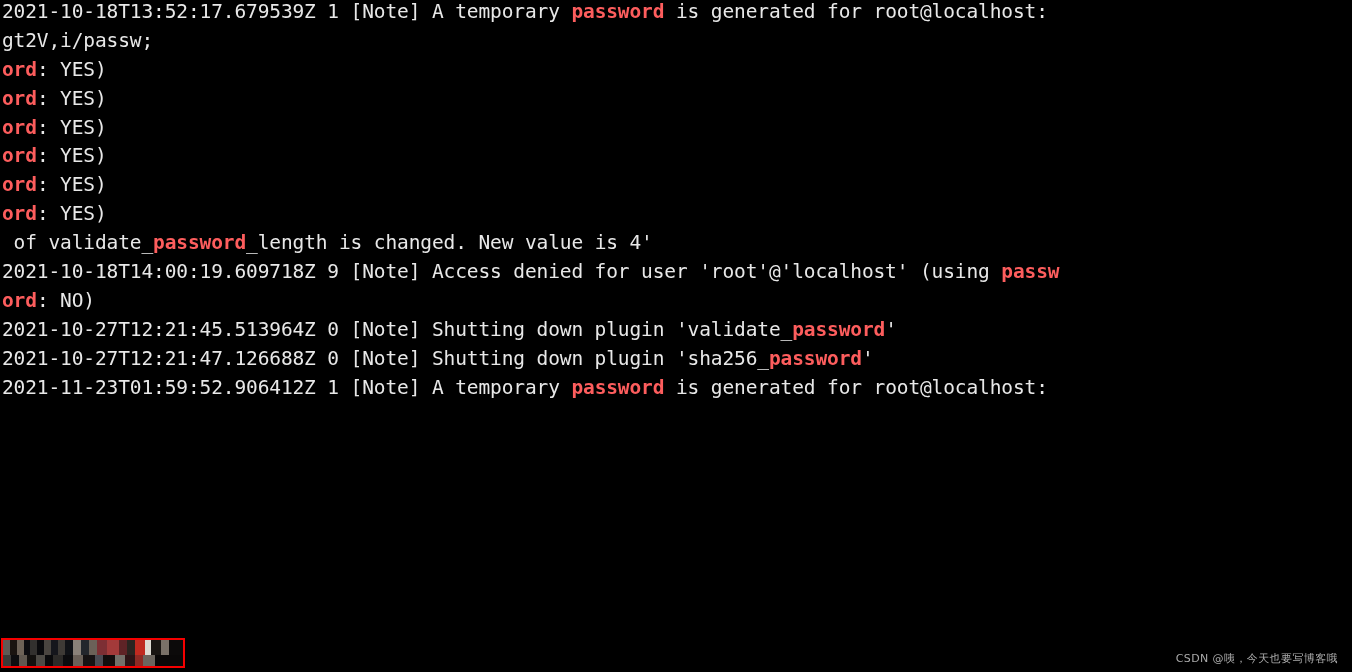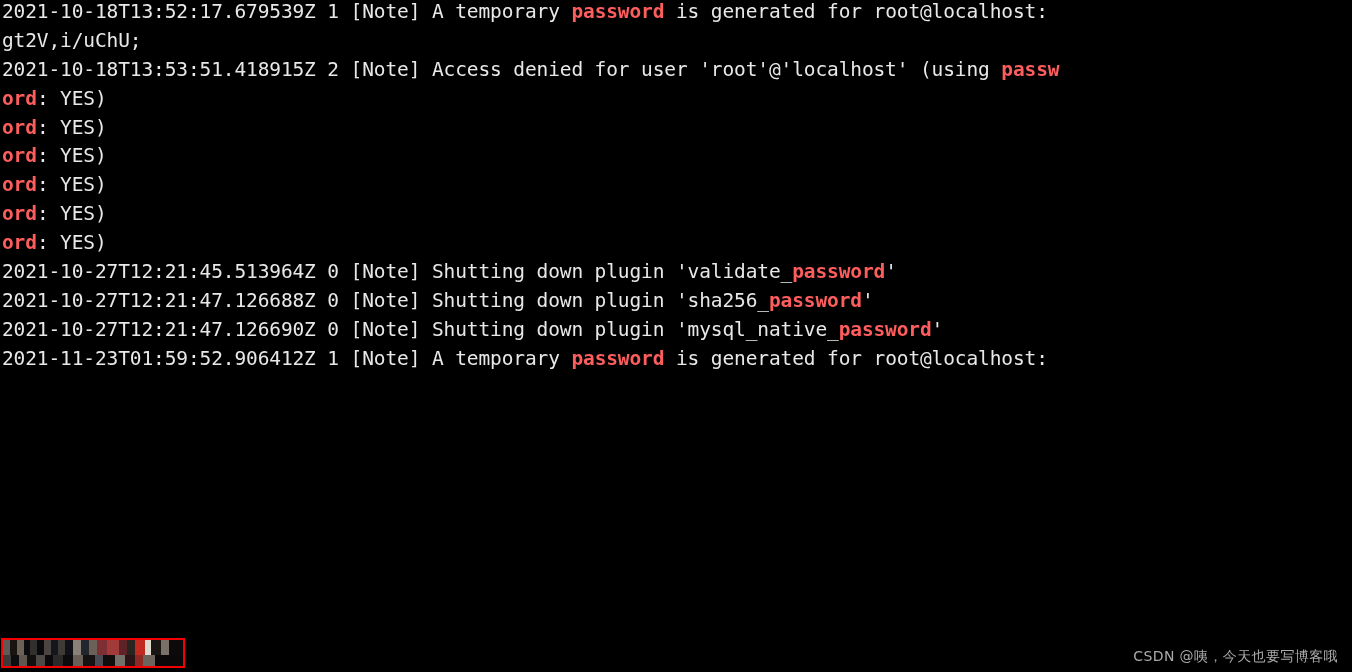--- a/index.html
+++ b/index.html
@@ -136,45 +136,46 @@
     top: -20px;
     left: 0;
     letter-spacing: -0.12px;
   }
 
   #watermark {
     position: absolute;
     right: 8px;
     bottom: 6px;
     font-family: "DejaVu Sans", "Liberation Sans", sans-serif;
-    font-size: 14px;
+    font-size: 11px;
     color: #b9b9b9;
     letter-spacing: 0.4px;
     white-space: pre;
     opacity: 0.92;
   }
 </style>
 </head>
 <body>
 
 <div id="terminal">
 
   <div id="log-lines">
       <div class="log-line"><span class="tok-plain">2021-10-18T13:52:17.679539Z 1 [Note] A temporary </span><span class="tok-hl">password</span><span class="tok-plain"> is generated for root@localhost:</span></div>
-      <div class="log-line"><span class="tok-plain">gt2V,i/uChU;</span></div>
-      <div class="log-line"><span class="tok-plain">2021-10-18T13:53:51.418915Z 2 [Note] Access denied for user 'root'@'localhost' (using </span><span class="tok-hl">passw</span></div>
+      <div class="log-line"><span class="tok-plain">gt2V,i/passw;</span></div>
       <div class="log-line"><span class="tok-hl">ord</span><span class="tok-plain">: YES)</span></div>
       <div class="log-line"><span class="tok-hl">ord</span><span class="tok-plain">: YES)</span></div>
       <div class="log-line"><span class="tok-hl">ord</span><span class="tok-plain">: YES)</span></div>
       <div class="log-line"><span class="tok-hl">ord</span><span class="tok-plain">: YES)</span></div>
       <div class="log-line"><span class="tok-hl">ord</span><span class="tok-plain">: YES)</span></div>
       <div class="log-line"><span class="tok-hl">ord</span><span class="tok-plain">: YES)</span></div>
+      <div class="log-line"><span class="tok-plain"> of validate_</span><span class="tok-hl">password</span><span class="tok-plain">_length is changed. New value is 4'</span></div>
+      <div class="log-line"><span class="tok-plain">2021-10-18T14:00:19.609718Z 9 [Note] Access denied for user 'root'@'localhost' (using </span><span class="tok-hl">passw</span></div>
+      <div class="log-line"><span class="tok-hl">ord</span><span class="tok-plain">: NO)</span></div>
       <div class="log-line"><span class="tok-plain">2021-10-27T12:21:45.513964Z 0 [Note] Shutting down plugin 'validate_</span><span class="tok-hl">password</span><span class="tok-plain">'</span></div>
       <div class="log-line"><span class="tok-plain">2021-10-27T12:21:47.126688Z 0 [Note] Shutting down plugin 'sha256_</span><span class="tok-hl">password</span><span class="tok-plain">'</span></div>
-      <div class="log-line"><span class="tok-plain">2021-10-27T12:21:47.126690Z 0 [Note] Shutting down plugin 'mysql_native_</span><span class="tok-hl">password</span><span class="tok-plain">'</span></div>
       <div class="log-line"><span class="tok-plain">2021-11-23T01:59:52.906412Z 1 [Note] A temporary </span><span class="tok-hl">password</span><span class="tok-plain"> is generated for root@localhost:</span></div>
     </div>
 
   <div id="redaction">
     <div class="mosaic"></div>
     <div class="mosaic-row2"></div>
   </div>
 
   <div id="bottom-cut">
     <div class="cut-text"></div>

